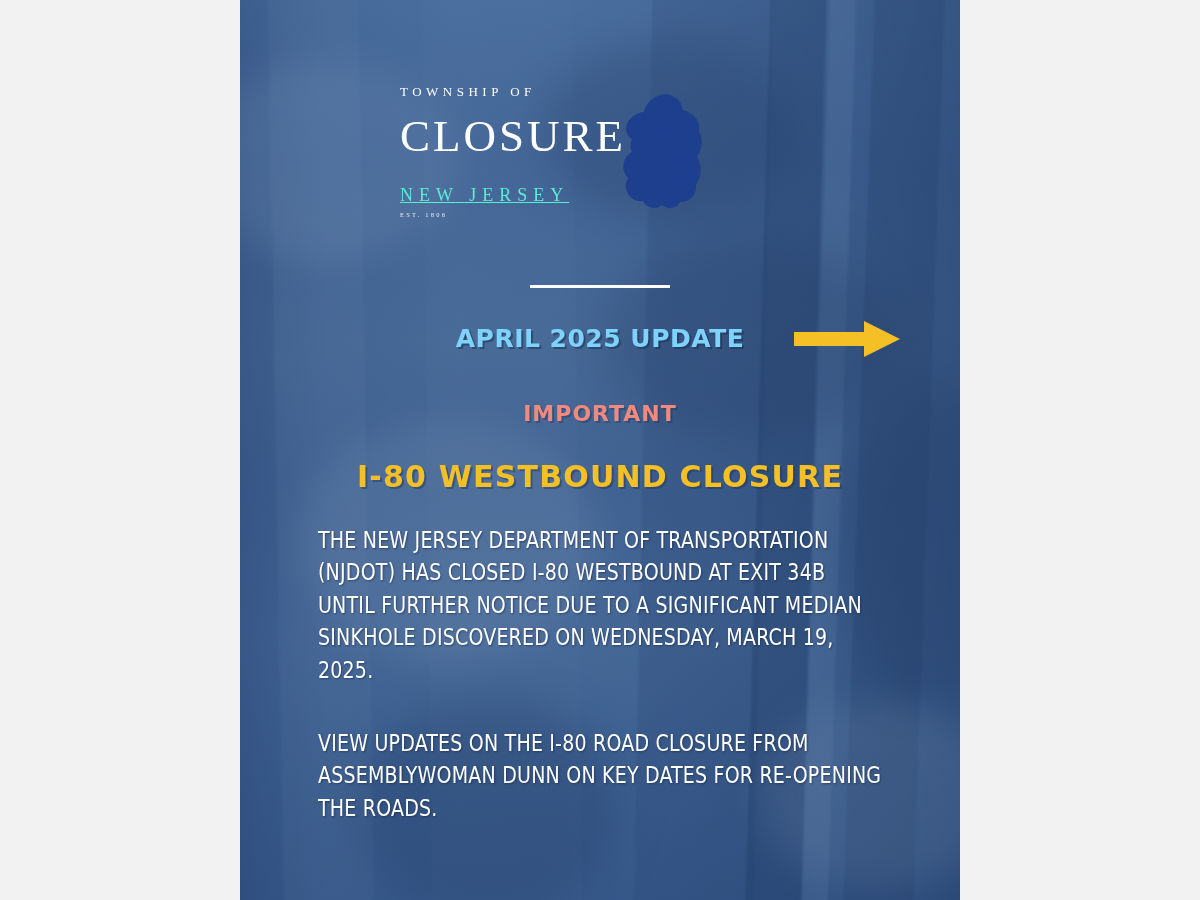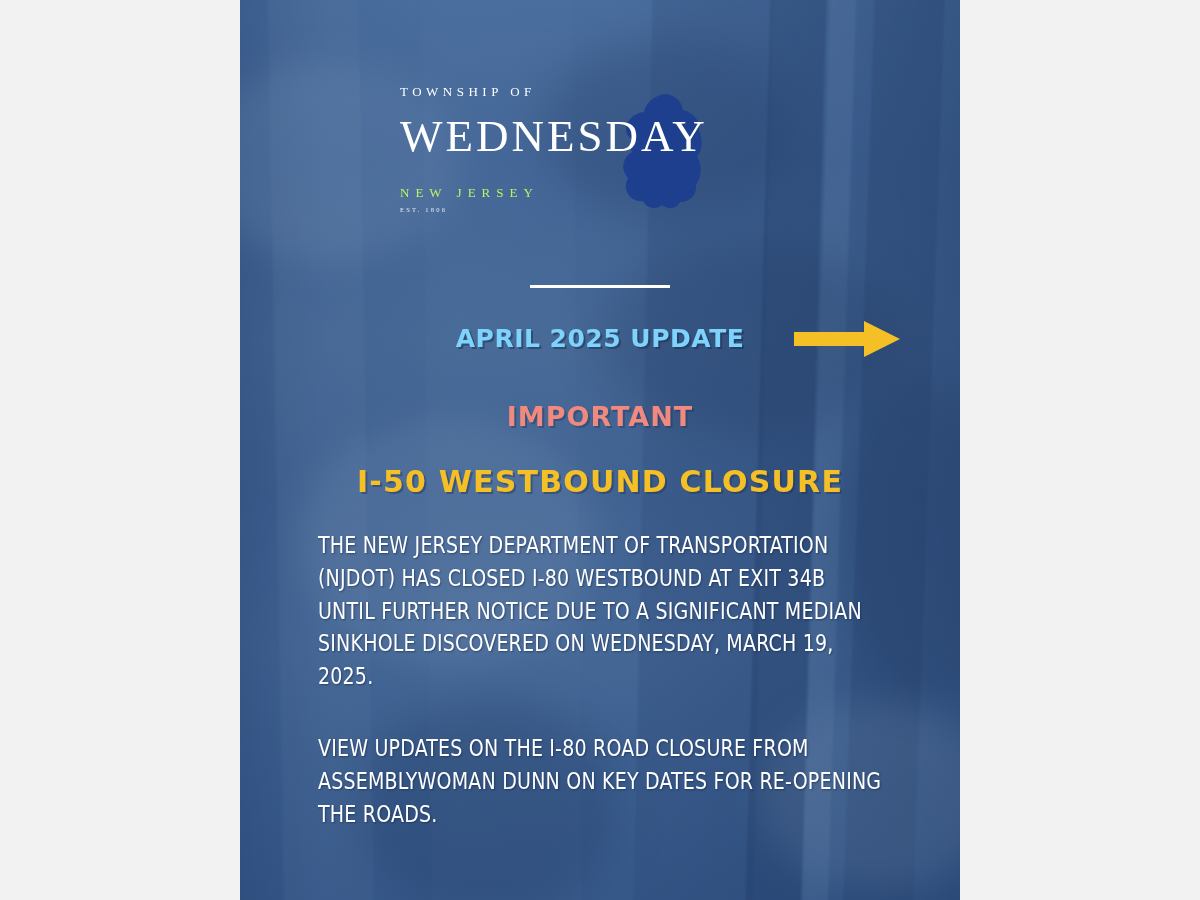--- a/index.html
+++ b/index.html
@@ -129,23 +129,24 @@
     letter-spacing: 3px;
     color: #ffffff;
     line-height: 1;
   }
 
   .logo-state {
     position: relative;
     z-index: 3;
     margin-top: 26px;
     font-family: "Liberation Serif", serif;
-    font-size: 13px;
+    font-size: 18px;
     letter-spacing: 6px;
-    color: #bef264;
+    color: #5eead4;
+    text-decoration: underline;
   }
 
   .logo-est {
     position: relative;
     z-index: 3;
     margin-top: 5px;
     font-family: "Liberation Serif", serif;
     font-size: 6.5px;
     letter-spacing: 2.2px;
     color: #e8eef6;
@@ -195,21 +196,21 @@
     transform: translateY(-50%);
     width: 110px;
     height: 44px;
   }
 
   
   .headline {
     margin-top: 48px;
     font-family: "DejaVu Sans", sans-serif;
     font-weight: bold;
-    font-size: 27px;
+    font-size: 22px;
     line-height: 1.16;
     letter-spacing: 1px;
     color: #f08a7e;
     text-shadow: 2px 2px 0 rgba(30,52,88,0.40);
   }
 
   .subhead {
     margin-top: 32px;
     font-family: "DejaVu Sans", sans-serif;
     font-weight: bold;
@@ -263,39 +264,39 @@
 
     <div class="poster-content">
 
       <div class="logo-block">
         <svg class="lion" viewBox="0 0 130 118" aria-hidden="true">
           <path fill="#1d3f8f" d="M62 4c6-3 13-2 18 2 4 3 6 7 7 12 4 1 8 3 11 6 4 4 6 9 5 14-1 4-4 7-8 8 2 4 2 9 0 13 4 2 7 6 8 11 1 6-1 12-5 16 3 6 3 13-1 18-3 4-8 6-13 6-2 4-6 6-10 6-3 0-6-1-8-3-2 2-5 3-8 3-5 0-9-3-11-7-6 1-12-2-15-7-3-5-3-11 0-16-4-4-6-10-4-16 1-4 4-8 8-10-2-4-2-9 0-13-4-2-6-6-6-10 0-6 4-11 9-14 3-2 6-3 9-3 1-6 5-11 10-14 1-1 3-1 4-2z"></path>
           <path fill="#1d3f8f" d="M88 26c7 2 13 8 16 15 3 8 2 17-3 24 5 8 5 18 0 26-4 7-11 11-19 12 1-9 5-17 6-26 1-8-1-16-5-23-3-6-8-11-13-14 6-7 12-12 18-14z"></path>
         </svg>
 
         <div class="logo-kicker">TOWNSHIP OF</div>
-        <div class="logo-wordmark">WEDNESDAY</div>
+        <div class="logo-wordmark">CLOSURE</div>
         <div class="logo-state">NEW JERSEY</div>
         <div class="logo-est">EST. 1806</div>
       </div>
 
       <div class="divider"></div>
 
       <div class="update-row">
         <div class="update-label">APRIL 2025 UPDATE</div>
         <svg class="arrow" viewBox="0 0 110 44" aria-hidden="true">
           <path fill="#f5c026" d="M2 15 h70 v-11 l36 18 -36 18 v-11 h-70 z"></path>
         </svg>
       </div>
 
       <div class="headline">
         <div>IMPORTANT</div>
       </div>
 
-      <div class="subhead">I-50 WESTBOUND CLOSURE</div>
+      <div class="subhead">I-80 WESTBOUND CLOSURE</div>
 
       <div class="body-text">THE NEW JERSEY DEPARTMENT OF TRANSPORTATION (NJDOT) HAS CLOSED I-80 WESTBOUND AT EXIT 34B UNTIL FURTHER NOTICE DUE TO A SIGNIFICANT MEDIAN SINKHOLE DISCOVERED ON WEDNESDAY, MARCH 19, 2025.</div>
 
       <div class="body-text second">VIEW UPDATES ON THE I-80 ROAD CLOSURE FROM ASSEMBLYWOMAN DUNN ON KEY DATES FOR RE-OPENING THE ROADS.</div>
 
     </div>
   </div>
 </div>
 
 </body></html>

